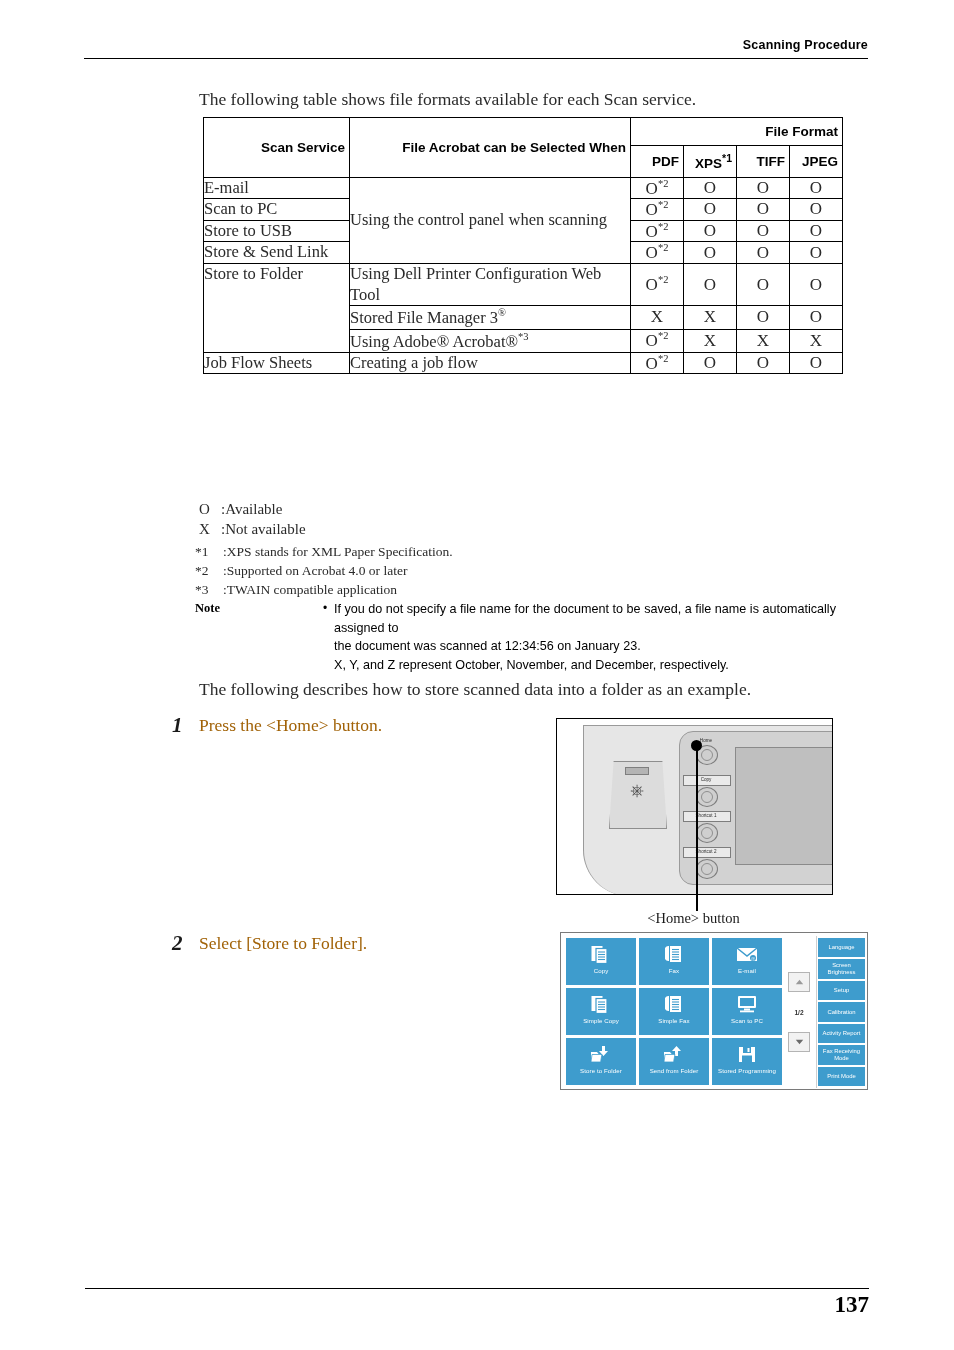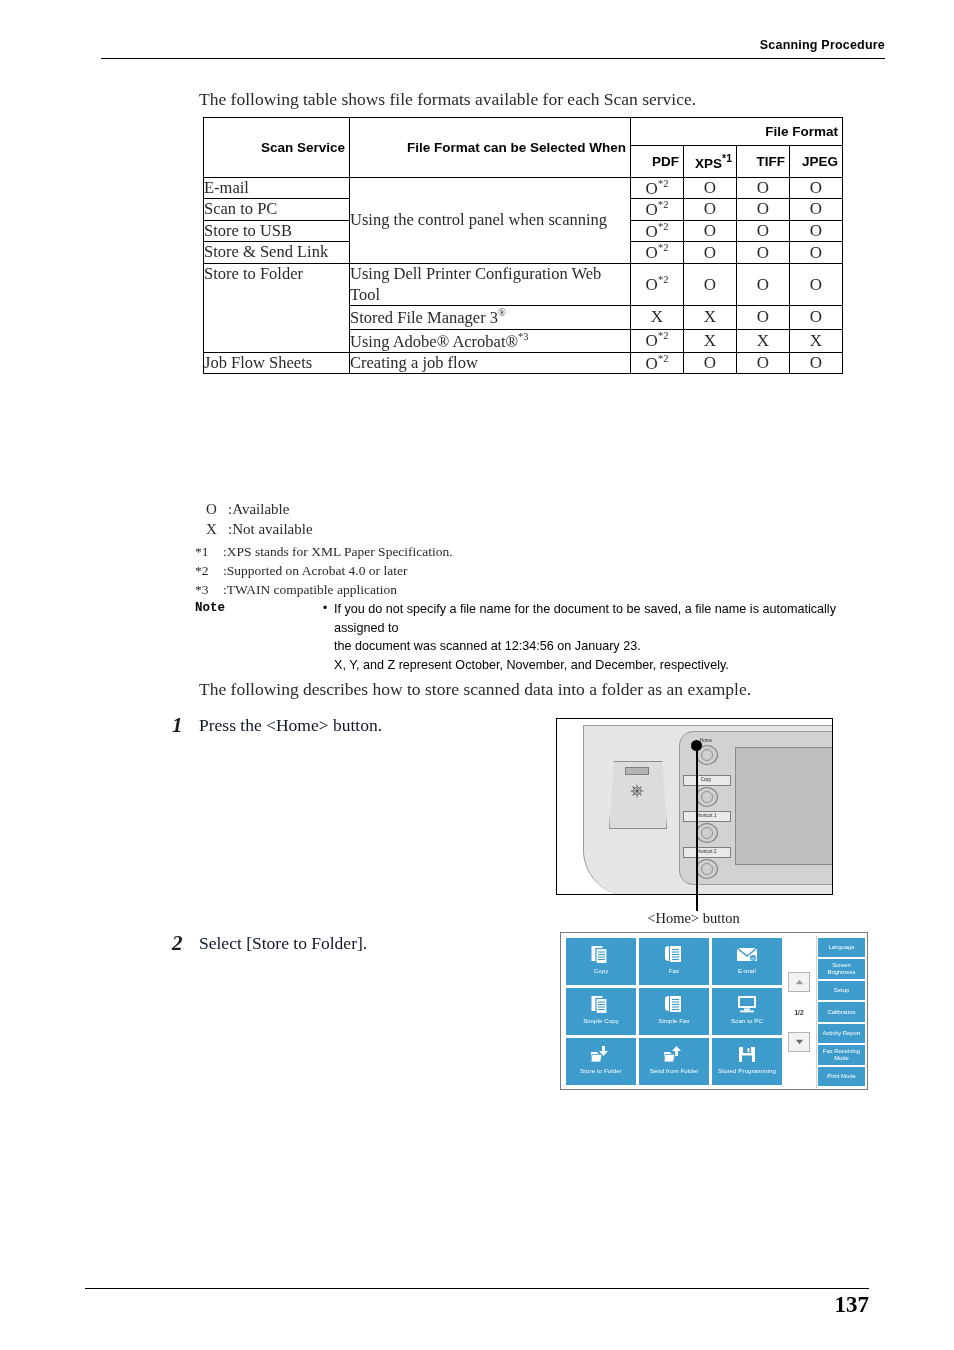--- a/index.html
+++ b/index.html
@@ -2,21 +2,21 @@
 <html><head>
 <meta charset="utf-8">
 <style>
   html,body{margin:0;padding:0;}
   body{
     width:954px;height:1350px;background:#ffffff;
     font-family:"Liberation Serif", serif; color:#1a1a1a;
     position:relative; overflow:hidden;
   }
   
-  .hdr{position:absolute; left:101px; top:38px; width:784px;}
+  .hdr{position:absolute; left:84px; top:38px; width:784px;}
   .hdr-title{
     font-family:"Liberation Sans", sans-serif;
     font-weight:bold; font-size:12.5px; letter-spacing:.2px;
     text-align:right; color:#000; padding-bottom:6px;
   }
   .hdr-rule{border-bottom:1.6px solid #000;}
 
   
   .intro{
     position:absolute; left:199px; top:88px; width:640px;
@@ -53,55 +53,55 @@
     font-size:16.5px; padding:6px 0 6px 8px; color:#2a2a2a; line-height:1.25;
   }
   td.mark{
     text-align:center; font-size:17px; color:#2a2a2a;
   }
   sup.fn{font-size:10.5px; vertical-align:super;}
   sup.reg{font-size:10.5px; vertical-align:super;}
 
   
   .legend{
-    position:absolute; left:206px; top:500px;
+    position:absolute; left:199px; top:500px;
     font-size:15px; line-height:1.32; color:#2a2a2a;
   }
   .legend .row span.k{display:inline-block; width:22px;}
   .fnotes{
     position:absolute; left:195px; top:542px;
     font-size:13.5px; line-height:1.42; color:#2a2a2a;
   }
   .fnotes .row span.k{display:inline-block; width:28px;}
 
   
   .note{position:absolute; left:195px; top:600px; width:680px;}
   .note-lbl{
     position:absolute; left:0; top:1px;
-    font-family:Liberation Mono, monospace; font-weight:bold;
+    font-family:Liberation Serif, serif; font-weight:bold;
     font-size:12.5px; color:#000;
   }
   .note-body{
     margin-left:128px;
     font-family:"Liberation Sans", sans-serif;
     font-size:12.6px; line-height:1.47; color:#000;
   }
   .note-bullet{position:relative; padding-left:11px;}
   .note-bullet:before{
     content:"\2022"; position:absolute; left:0; top:0; font-size:12px;
   }
 
   
   .step-num{
     position:absolute;
     font-family:"Liberation Serif", serif; font-style:italic;
     font-weight:bold; font-size:21px; color:#1a1a1a;
   }
   .step-txt{
-    position:absolute; font-size:17.5px; color:#0f172a;
+    position:absolute; font-size:17.5px; color:#a16207;
   }
 
   
   .fig1{
     position:absolute; left:556px; top:718px; width:275px; height:175px;
     border:1px solid #000; background:#fff; overflow:hidden;
   }
   .cp-body{
     position:absolute; left:26px; top:6px; width:252px; height:170px;
     background:#e6e6e6; border-top:1px solid #9a9a9a;
@@ -228,21 +228,21 @@
   <div class="hdr-title">Scanning Procedure</div>
   <div class="hdr-rule"></div>
 </div>
 
 <div class="intro">The following table shows file formats available for each Scan service.</div>
 
 <table class="fmt">
   <thead>
     <tr>
       <th class="svc" rowspan="2">Scan Service</th>
-      <th class="when" rowspan="2">File Format can be Selected When</th>
+      <th class="when" rowspan="2">File Acrobat can be Selected When</th>
       <th class="ff" colspan="4">File Format</th>
     </tr>
     <tr>
       <th class="sub">PDF</th>
       <th class="sub"><span>XPS</span><sup class="fn">*1</sup></th>
       <th class="sub">TIFF</th>
       <th class="sub">JPEG</th>
     </tr>
   </thead>
   <tbody>

